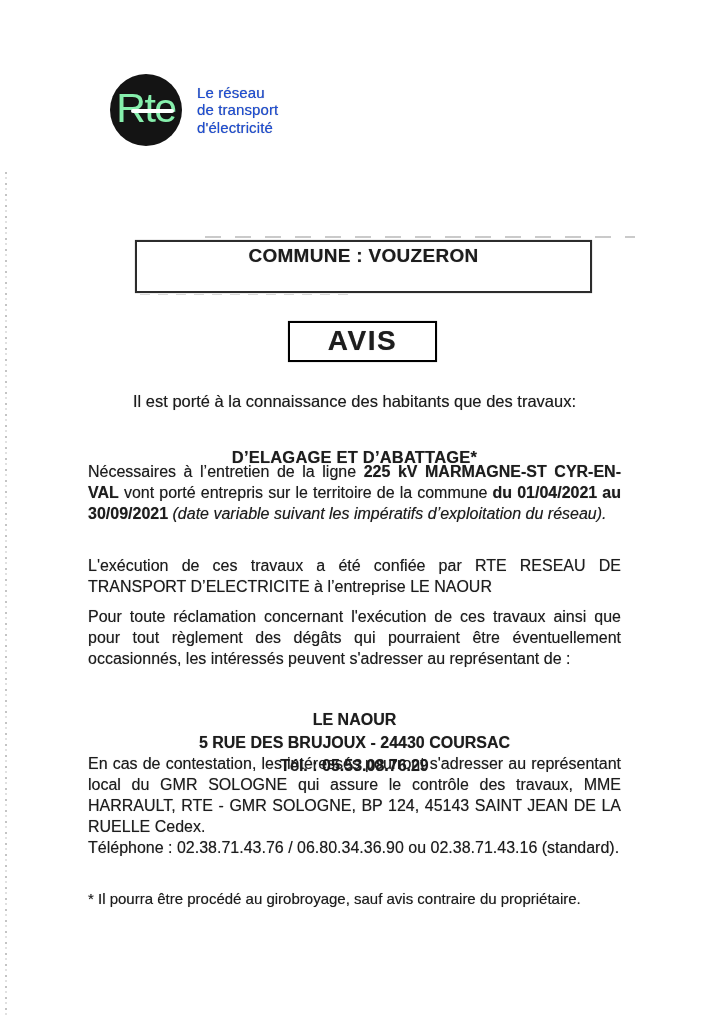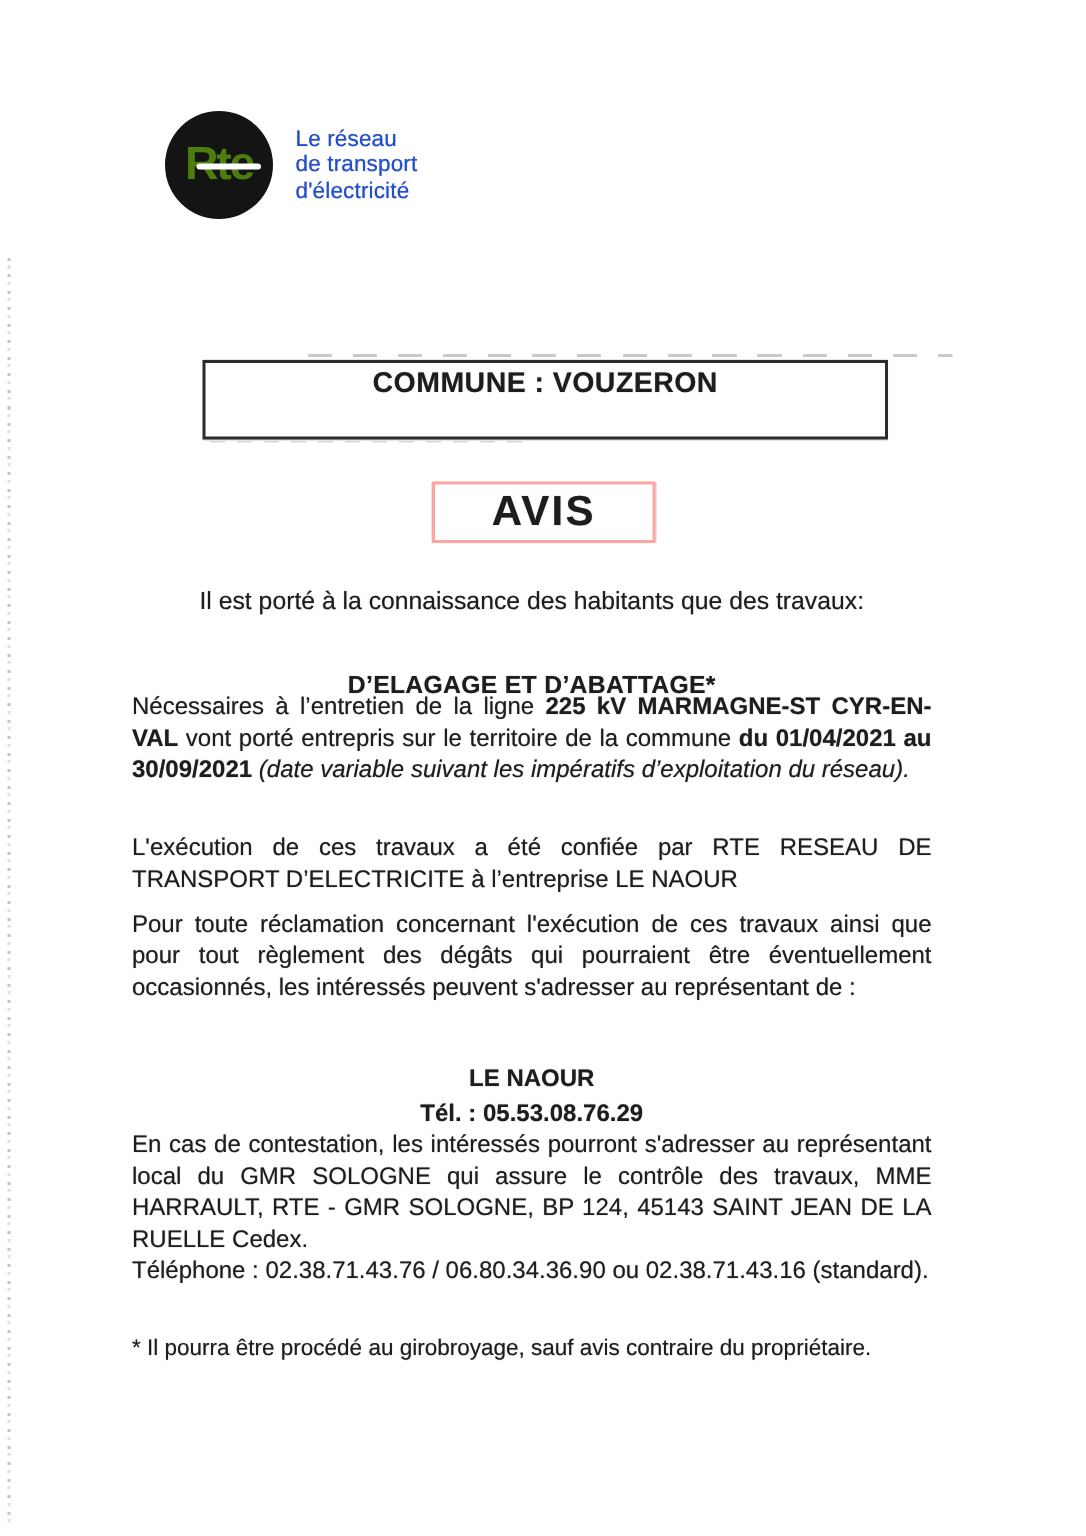--- a/index.html
+++ b/index.html
@@ -11,39 +11,39 @@
     font-family:"Liberation Sans", sans-serif;
     color:#1d1d1d;
     text-shadow:0 0 .7px rgba(25,25,25,.55); 
   }
 
   
   .logo{position:absolute;left:110px;top:74px;display:flex;align-items:center;gap:15px;}
   .logo-mark{position:relative;width:72px;height:72px;border-radius:50%;background:#141414;flex:0 0 auto;}
   .logo-rte{
     position:absolute;inset:0;display:flex;align-items:center;justify-content:center;
-    color:#4d7c0f;font-weight:bold;font-size:31px;letter-spacing:-1.5px;padding-bottom:3px;
+    color:#86efac;font-weight:normal;font-size:41px;letter-spacing:-1.5px;padding-bottom:3px;
     text-shadow:none;
   }
   .logo-bar{position:absolute;left:21px;top:35px;width:43px;height:4px;background:#fff;border-radius:2px;}
   .logo-tagline{font-size:15px;line-height:17.5px;color:#1d4ed8;letter-spacing:.1px;}
 
   
   .dept-box{
     position:absolute;left:135px;top:240px;width:457px;height:53px;
     box-sizing:border-box;border:2px solid #2c2c2c;
     box-shadow:0 0 1px rgba(0,0,0,.45);
     text-align:center;padding-top:2px;background:#fff;
   }
   .dept-line1{font-size:21px;font-weight:bold;line-height:25px;letter-spacing:.3px;}
   .dept-line2{font-size:19px;font-weight:bold;line-height:23px;letter-spacing:.3px;}
 
   .avis-box{
     position:absolute;left:288px;top:321px;width:149px;height:41px;
-    box-sizing:border-box;border:2px solid #fca5a5;
+    box-sizing:border-box;border:2px solid #000000;
     box-shadow:0 0 1px rgba(0,0,0,.45);
     display:flex;align-items:center;justify-content:center;background:#fff;
   }
   .avis-title{font-size:28px;font-weight:bold;letter-spacing:1.5px;padding-bottom:2px;}
 
   
   .tx{position:absolute;left:88px;width:533px;font-size:16px;line-height:21px;}
   .tx p{margin:0;}
   .intro{top:391px;text-align:center;font-size:16.5px;}
   .subtitle{top:423px;text-align:center;font-weight:bold;font-size:16.5px;letter-spacing:.2px;margin-top:24px;}
@@ -107,20 +107,21 @@
   <div class="tx subtitle">D’ELAGAGE ET D’ABATTAGE*</div>
 
   <div class="tx p1"><span>Nécessaires à l’entretien de la ligne </span><span class="b">225 kV MARMAGNE-ST CYR-EN-VAL</span><span> vont porté entrepris sur le territoire de la commune </span><span class="b">du 01/04/2021 au 30/09/2021</span><span> </span><span class="i">(date variable suivant les impératifs d’exploitation du réseau).</span></div>
 
   <div class="tx p2">L'exécution de ces travaux a été confiée par RTE RESEAU DE TRANSPORT D’ELECTRICITE à l’entreprise LE NAOUR</div>
 
   <div class="tx p3">Pour toute réclamation concernant l'exécution de ces travaux ainsi que pour tout règlement des dégâts qui pourraient être éventuellement occasionnés, les intéressés peuvent s'adresser au représentant de :</div>
 
   <div class="tx contact">
     <div>LE NAOUR</div>
+    <div>5 RUE DES BRUJOUX - 24430 COURSAC</div>
     <div>Tél. : 05.53.08.76.29</div>
   </div>
 
   <div class="tx p4">
     <p>En cas de contestation, les intéressés pourront s'adresser au représentant local du GMR SOLOGNE qui assure le contrôle des travaux, MME HARRAULT, RTE - GMR SOLOGNE, BP 124, 45143 SAINT JEAN DE LA RUELLE Cedex.</p>
     <p>Téléphone : 02.38.71.43.76 / 06.80.34.36.90 ou 02.38.71.43.16 (standard).</p>
   </div>
 
   <div class="tx footnote">* Il pourra être procédé au girobroyage, sauf avis contraire du propriétaire.</div>
 

